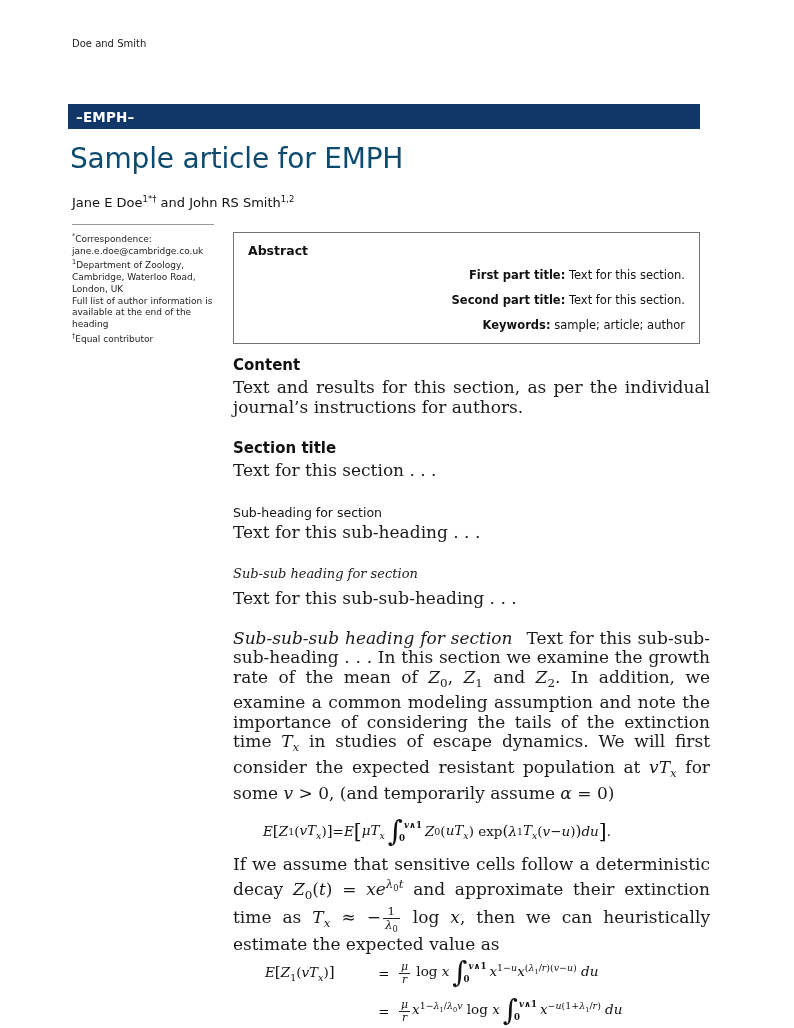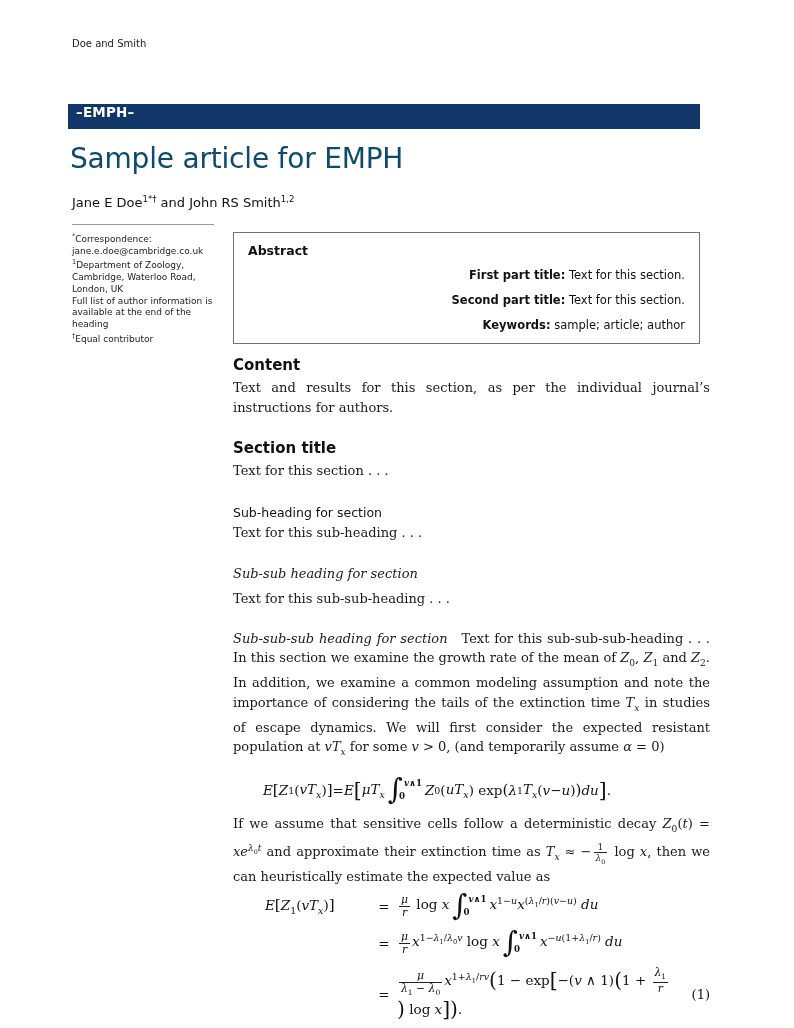--- a/index.html
+++ b/index.html
@@ -9,21 +9,21 @@
     overflow:hidden; color:#1a1a1a;
     font-family:"DejaVu Serif", serif;
   }
 
   .running-head {
     position:absolute; left:72px; top:38px;
     font-family:"DejaVu Sans", sans-serif; font-size:10px; color:#222;
   }
   .banner {
     position:absolute; left:68px; top:104px; width:632px; height:25px;
-    background:#113768; color:#fff; display:flex; align-items:flex-start;
+    background:#113768; color:#fff; display:flex; align-items:center;
   }
   .banner-label {
     font-family:"DejaVu Sans", sans-serif; font-weight:bold;
     font-size:13.5px; padding-left:8px; letter-spacing:0.2px;
   }
   .page-title {
     position:absolute; left:70px; top:142px;
     font-family:"DejaVu Sans", sans-serif; font-weight:400;
     font-size:28px; color:#0c4a6e; letter-spacing:-0.2px;
   }
@@ -58,21 +58,21 @@
     font-size:15px; color:#111; margin-bottom:4px;
   }
   .h-sub {
     font-family:"DejaVu Sans", sans-serif; font-weight:normal;
     font-size:12.5px; color:#111; margin-top:24px; margin-bottom:3px;
   }
   .h-subsub {
     font-style:italic; font-weight:normal; font-size:13px;
     margin-top:24px; margin-bottom:8px;
   }
-  .body-p { font-size:13px; line-height:19.5px; color:#1a1a1a; }
+  .body-p { font-size:17px; line-height:19.5px; color:#1a1a1a; }
   .just { text-align:justify; }
   .mt22 { margin-top:22px; }
   .mt20 { margin-top:20px; }
   .runin-head { margin-right:14px; }
 
   
   .eqn { font-size:13.5px; color:#111; }
   .eq1 { margin:14px 0 10px 0; padding-left:30px; display:flex; align-items:center; }
   .fr { display:inline-block; vertical-align:-0.6em; text-align:center;
         font-size:80%; line-height:1.1; margin:0 2px; }

